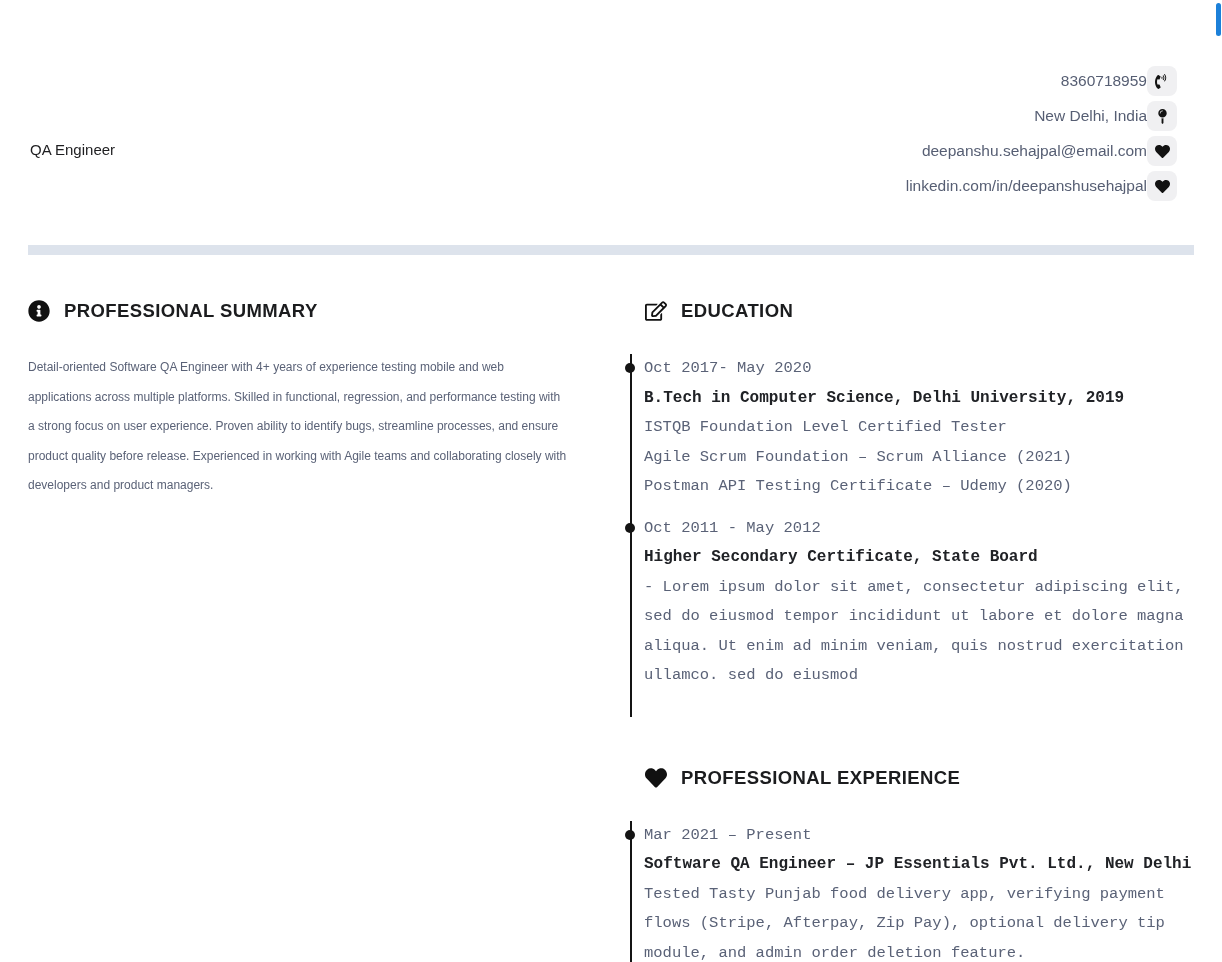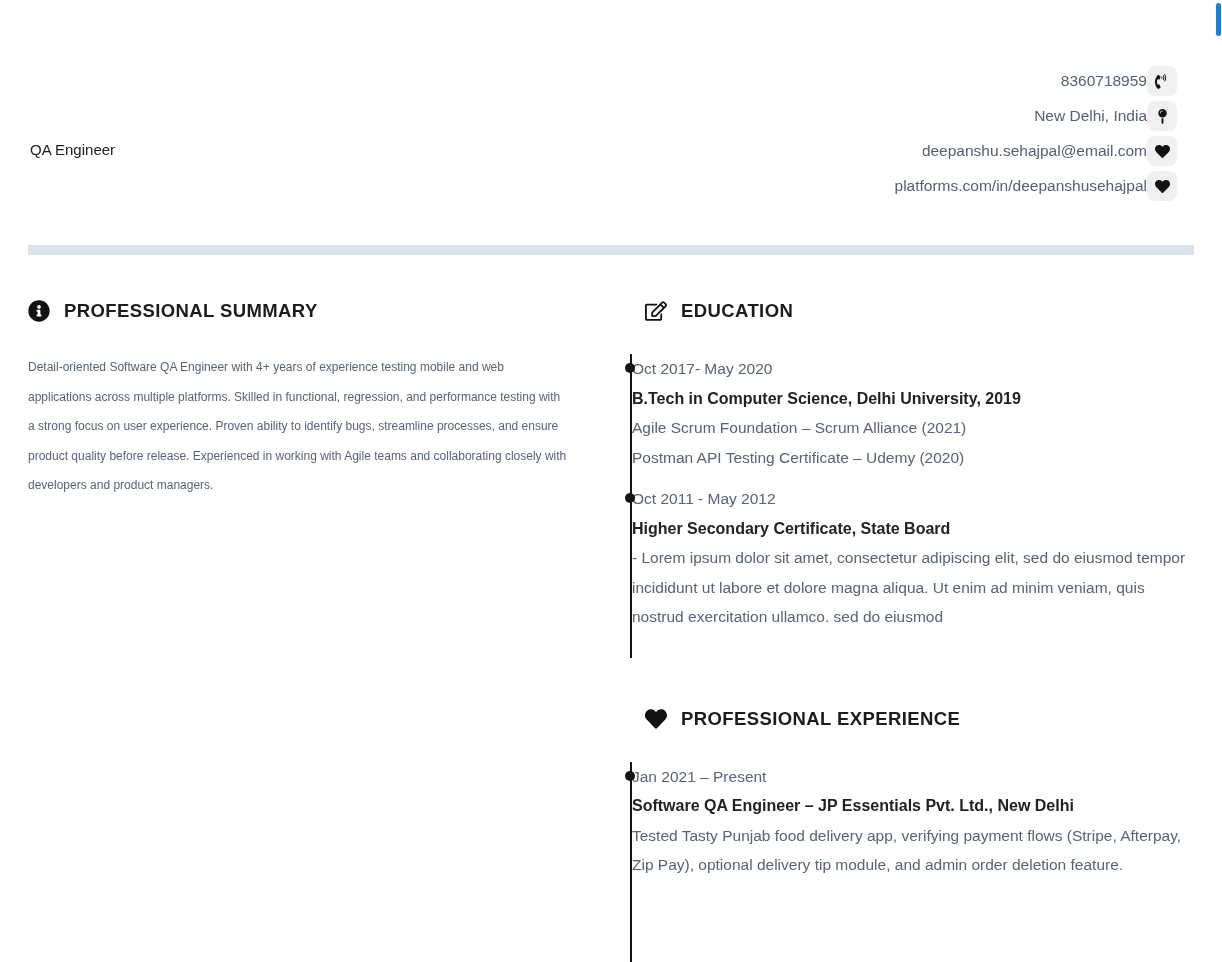--- a/index.html
+++ b/index.html
@@ -45,21 +45,21 @@
   }
   .section-header svg { width:22px; height:22px; fill:#111; flex:0 0 auto; }
   .col-right .section-header { margin-left:15px; }
   .summary-text {
     margin-top:31px; font-size:12px; line-height:29.5px; color:#5a6277;
   }
   
   .timeline { margin-top:32px; border-left:2px solid #141414; }
   .timeline.edu { padding-bottom:26px; }
   .timeline.exp { height:420px; }
-  .entry { position:relative; margin-bottom:12px; }
+  .entry { position:relative; padding-left:12px; margin-bottom:12px;font-family:Liberation Mono, monospace; }
   .entry:last-child { margin-bottom:0; }
   .bullet {
     position:absolute; left:-7px; top:9px;
     width:10px; height:10px; background:#141414; border-radius:50%;
   }
   .entry-date  { font-size:15.5px; line-height:29.5px; color:#5a6277; }
   .entry-title { font-size:16px; line-height:29.5px; font-weight:700; color:#202226; }
   .entry-line  { font-size:15.5px; line-height:29.5px; color:#5a6277; }
   .exp-header { margin-top:50px; }
   
@@ -94,21 +94,21 @@
     </div>
     <div class="contact-row">
       <span class="contact-text">deepanshu.sehajpal@email.com</span>
       <span class="icon-box">
         <svg viewBox="0 0 512 512">
             <path d="M462.3 62.6C407.5 15.9 326 24.3 275.7 76.2L256 96.5l-19.7-20.3C186.1 24.3 104.5 15.9 49.7 62.6c-62.8 53.6-66.1 149.8-9.9 207.9l193.5 199.8c12.5 12.9 32.8 12.9 45.3 0l193.5-199.8c56.3-58.1 53-154.3-9.8-207.9z"></path>
           </svg>
       </span>
     </div>
     <div class="contact-row">
-      <span class="contact-text">platforms.com/in/deepanshusehajpal</span>
+      <span class="contact-text">linkedin.com/in/deepanshusehajpal</span>
       <span class="icon-box">
         <svg viewBox="0 0 512 512">
             <path d="M462.3 62.6C407.5 15.9 326 24.3 275.7 76.2L256 96.5l-19.7-20.3C186.1 24.3 104.5 15.9 49.7 62.6c-62.8 53.6-66.1 149.8-9.9 207.9l193.5 199.8c12.5 12.9 32.8 12.9 45.3 0l193.5-199.8c56.3-58.1 53-154.3-9.8-207.9z"></path>
           </svg>
       </span>
     </div>
   </div>
 
   <div class="divider"></div>
 
@@ -129,20 +129,21 @@
           <path d="M402.3 344.9l32-32c5-5 13.7-1.5 13.7 5.7V464c0 26.5-21.5 48-48 48H48c-26.5 0-48-21.5-48-48V112c0-26.5 21.5-48 48-48h273.5c7.1 0 10.7 8.6 5.7 13.7l-32 32c-1.5 1.5-3.5 2.3-5.7 2.3H48v352h352V350.5c0-2.1.8-4.1 2.3-5.6zm156.6-201.8L296.3 405.7l-90.4 10c-26.2 2.9-48.5-19.2-45.6-45.6l10-90.4L432.9 17.1c22.9-22.9 59.9-22.9 82.7 0l43.2 43.2c22.9 22.9 22.9 60 .1 82.8zM460.1 174L402 115.9 216.2 301.8l-7.3 65.3 65.3-7.3L460.1 174zm64.8-79.7l-43.2-43.2c-4.1-4.1-10.8-4.1-14.8 0L436 82l58.1 58.1 30.9-30.9c4-4.2 4-10.8-.1-14.9z"></path>
         </svg>
       <span>EDUCATION</span>
     </div>
 
     <div class="timeline edu">
       <div class="entry">
         <span class="bullet"></span>
         <div class="entry-date">Oct 2017- May 2020</div>
         <div class="entry-title">B.Tech in Computer Science, Delhi University, 2019</div>
+        <div class="entry-line">ISTQB Foundation Level Certified Tester</div>
         <div class="entry-line">Agile Scrum Foundation – Scrum Alliance (2021)</div>
         <div class="entry-line">Postman API Testing Certificate – Udemy (2020)</div>
       </div>
       <div class="entry">
         <span class="bullet"></span>
         <div class="entry-date">Oct 2011 - May 2012</div>
         <div class="entry-title">Higher Secondary Certificate, State Board</div>
         <div class="entry-line">- Lorem ipsum dolor sit amet, consectetur adipiscing elit, sed do eiusmod tempor incididunt ut labore et dolore magna aliqua. Ut enim ad minim veniam, quis nostrud exercitation ullamco. sed do eiusmod</div>
       </div>
     </div>
@@ -150,21 +151,21 @@
     <div class="section-header exp-header">
       <svg viewBox="0 0 512 512">
           <path d="M462.3 62.6C407.5 15.9 326 24.3 275.7 76.2L256 96.5l-19.7-20.3C186.1 24.3 104.5 15.9 49.7 62.6c-62.8 53.6-66.1 149.8-9.9 207.9l193.5 199.8c12.5 12.9 32.8 12.9 45.3 0l193.5-199.8c56.3-58.1 53-154.3-9.8-207.9z"></path>
         </svg>
       <span>PROFESSIONAL EXPERIENCE</span>
     </div>
 
     <div class="timeline exp">
       <div class="entry">
         <span class="bullet"></span>
-        <div class="entry-date">Jan 2021 – Present</div>
+        <div class="entry-date">Mar 2021 – Present</div>
         <div class="entry-title">Software QA Engineer – JP Essentials Pvt. Ltd., New Delhi</div>
         <div class="entry-line">Tested Tasty Punjab food delivery app, verifying payment flows (Stripe, Afterpay, Zip Pay), optional delivery tip module, and admin order deletion feature.</div>
       </div>
     </div>
 
   </div>
 
   <div class="scrollbar-thumb"></div>
 
 </div>

